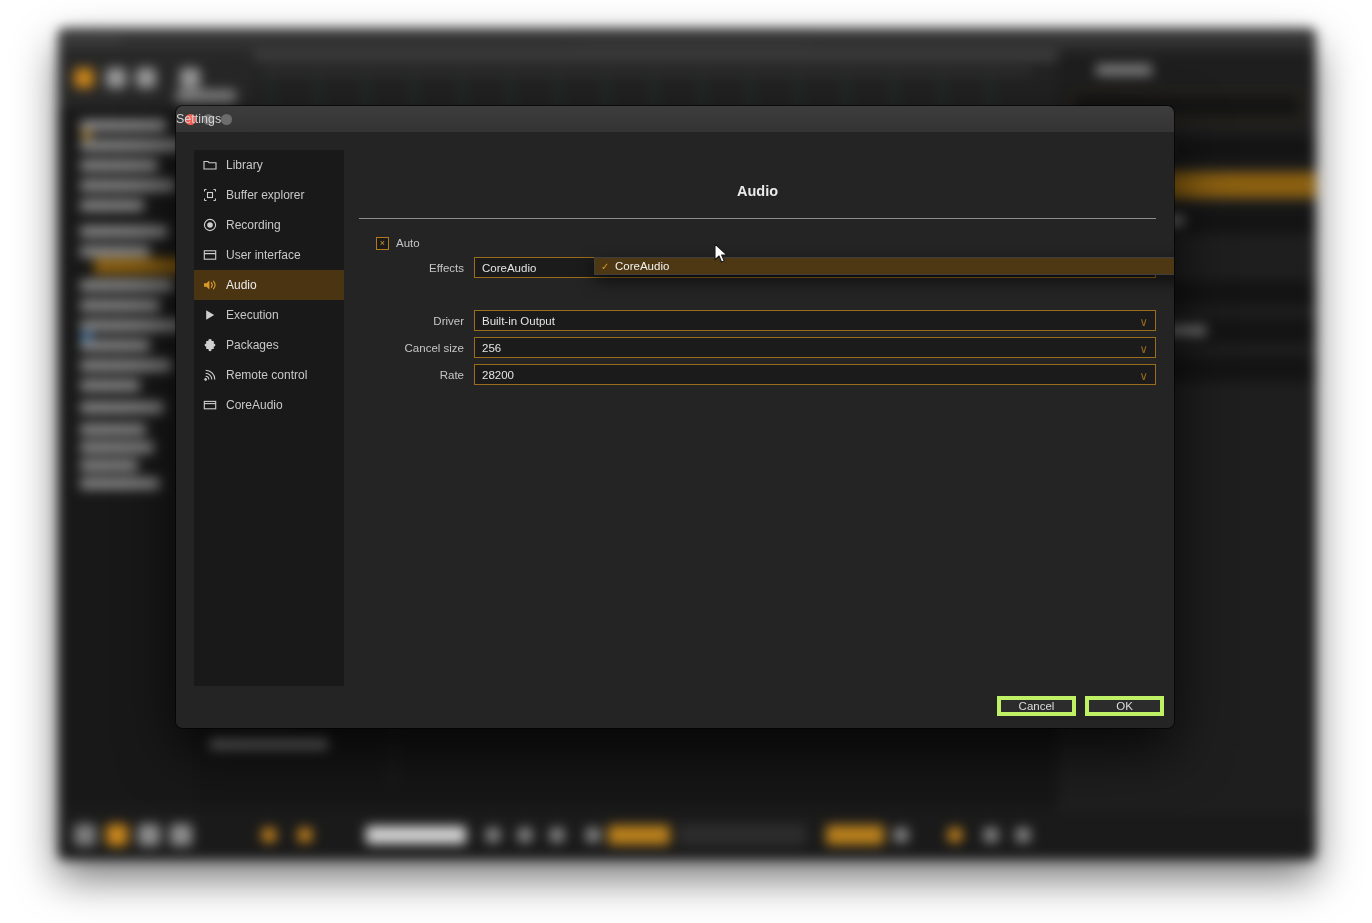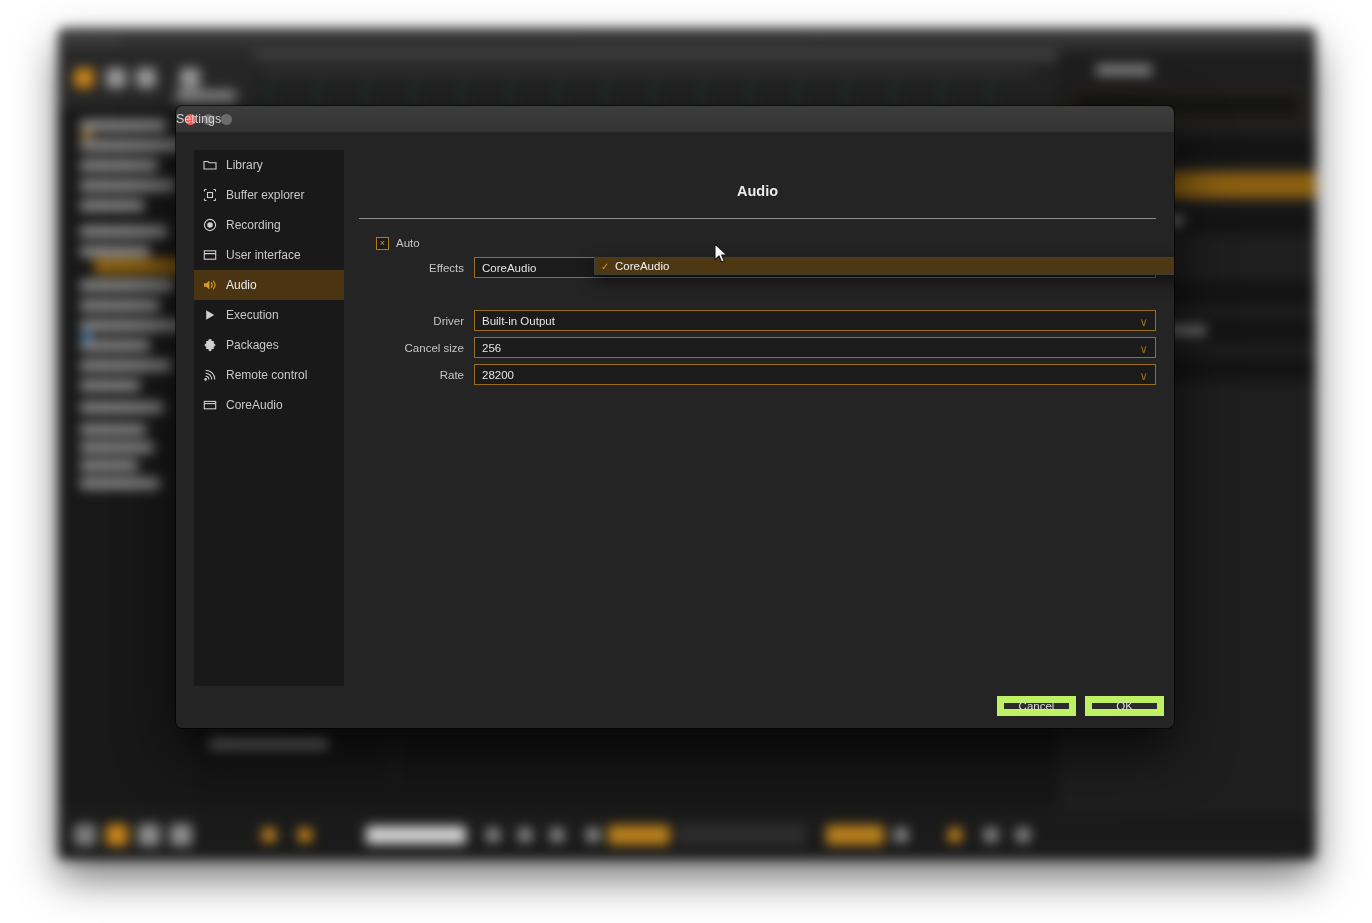--- a/index.html
+++ b/index.html
@@ -291,21 +291,21 @@
     position: absolute;
     right: 10px;
     bottom: 12px;
     display: flex;
     gap: 9px;
   }
   .btn {
     width: 79px;
     height: 20px;
     background: #2c2c2c;
-    border: 7px solid #bef264;
+    border: 4px solid #bef264;
     color: #dcdcdc;
     font-size: 11.5px;
     display: flex;
     align-items: center;
     justify-content: center;
     cursor: pointer;
     box-sizing: border-box;
   }
 
   

